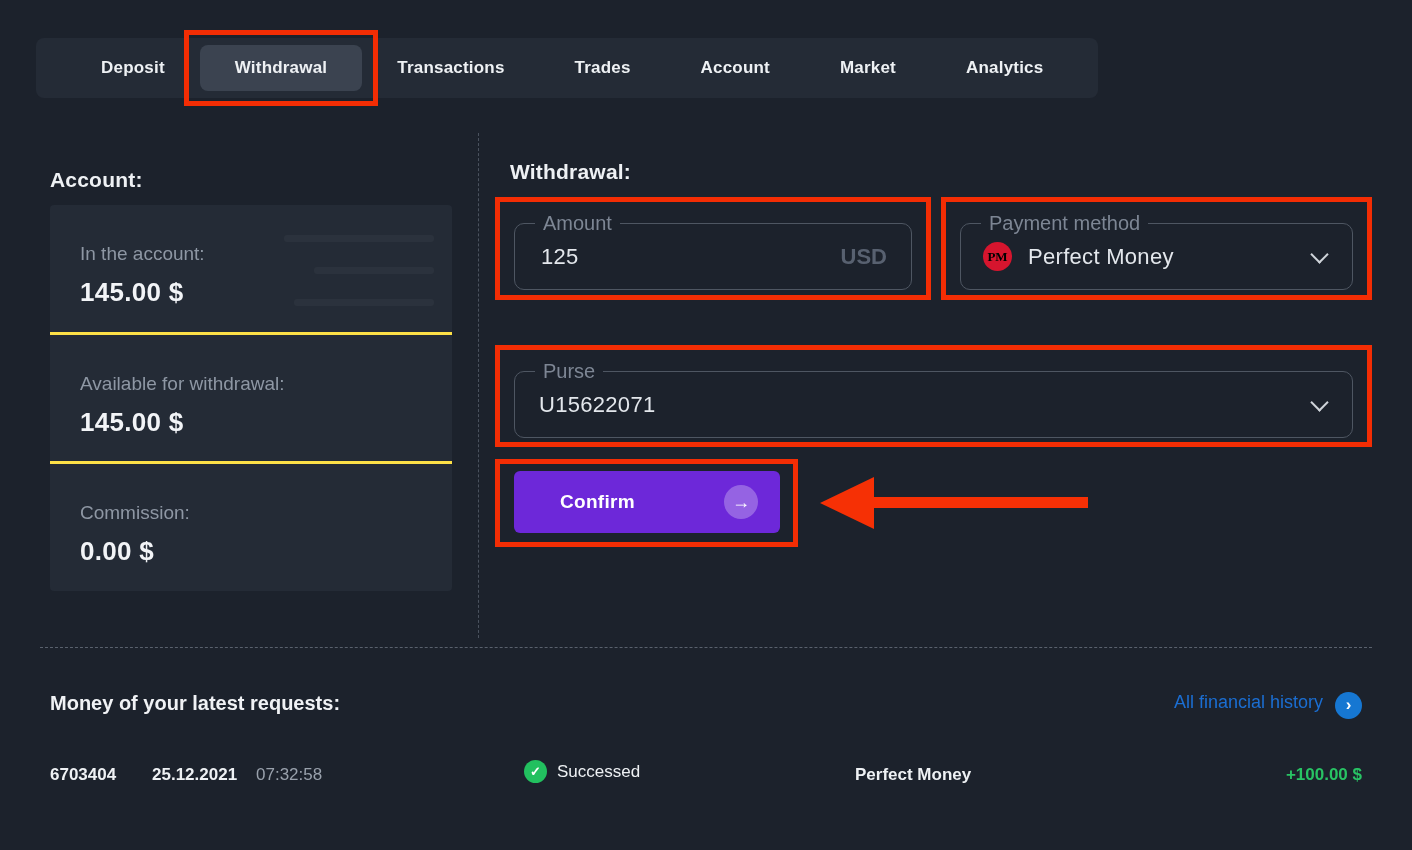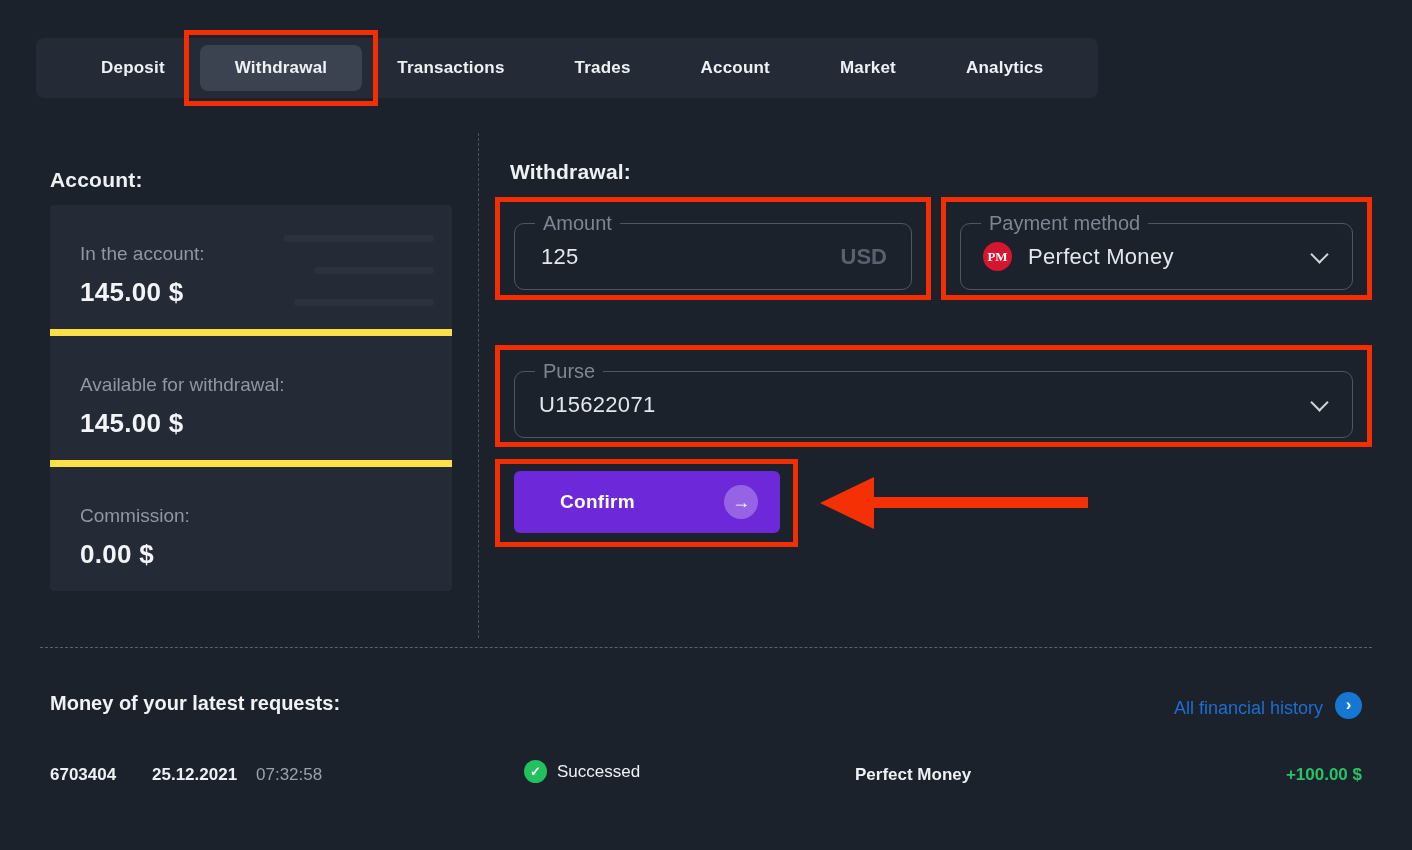--- a/index.html
+++ b/index.html
@@ -28,21 +28,21 @@
   
   .section-heading{
     position:absolute;color:#eef1f4;font-size:21px;font-weight:bold;letter-spacing:.2px;
   }
   
   .account-card{
     position:absolute;left:50px;top:205px;width:402px;height:386px;
     background:#242b36;border-radius:4px;display:flex;flex-direction:column;
   }
   .account-row{flex:1;padding:38px 0 0 30px;box-sizing:border-box;position:relative;}
-  .account-row + .account-row{border-top:7px solid #fde047;}
+  .account-row + .account-row{border-top:3px solid #fde047;}
   .account-label{color:#8e97a4;font-size:19px;margin-bottom:12px;}
   .account-value{color:#f2f4f7;font-size:26px;font-weight:bold;letter-spacing:.3px;}
   .skeleton{position:absolute;right:18px;background:rgba(255,255,255,.035);height:7px;border-radius:3px;}
   
   .v-divider{position:absolute;left:478px;top:133px;height:505px;border-left:1px dashed #4a525e;}
   .h-divider{position:absolute;left:40px;top:647px;width:1332px;border-top:1px dashed #59616d;}
   
   .annot-box{position:absolute;border:5px solid #f32d04;box-sizing:border-box;}
   
   .field{
@@ -61,21 +61,21 @@
     font-family:"Liberation Sans", sans-serif;letter-spacing:.3px;
   }
   .field-suffix{position:absolute;right:24px;color:#586170;font-size:22px;font-weight:bold;}
   .chevron-down{
     position:absolute;right:26px;top:50%;width:11px;height:11px;margin-top:-9px;
     border-right:2px solid #cfd4da;border-bottom:2px solid #cfd4da;transform:rotate(45deg);
   }
   .pm-icon{
     width:29px;height:29px;border-radius:50%;background:#d6152e;
     display:flex;align-items:center;justify-content:center;
-    color:#ffffff;font-family:"Liberation Serif", serif;font-size:13px;font-weight:bold;
+    color:#000000;font-family:"Liberation Serif", serif;font-size:13px;font-weight:bold;
     margin-left:22px;flex:0 0 auto;
   }
   .pm-icon + .field-value{margin-left:16px;}
   
   .confirm-btn{
     position:absolute;left:14px;top:7px;width:266px;height:62px;
     background:#6d28d9;border:none;border-radius:6px;cursor:pointer;
     display:flex;align-items:center;box-sizing:border-box;
     font-family:"Liberation Sans", sans-serif;
   }
@@ -88,21 +88,21 @@
   
   .red-arrow-head{
     position:absolute;left:820px;top:477px;width:0;height:0;
     border-top:26px solid transparent;border-bottom:26px solid transparent;
     border-right:54px solid #f63005;
   }
   .red-arrow-shaft{position:absolute;left:872px;top:497px;width:216px;height:11px;background:#f63005;}
   
   .requests-heading{position:absolute;left:50px;top:692px;color:#f0f2f5;font-size:20px;font-weight:bold;}
   .history-link{
-    position:absolute;right:50px;top:692px;display:flex;align-items:flex-end;gap:12px;
+    position:absolute;right:50px;top:692px;display:flex;align-items:flex-start;gap:12px;
     color:#1b6ed2;font-size:18px;cursor:pointer;
   }
   .history-circle{
     width:27px;height:27px;border-radius:50%;background:#1677d2;
     display:flex;align-items:center;justify-content:center;
     color:#fff;font-size:17px;font-weight:bold;line-height:1;padding-bottom:2px;box-sizing:border-box;
   }
   
   .request-row{position:absolute;left:0;top:760px;width:1412px;height:34px;}
   .cell{position:absolute;top:5px;font-size:17px;white-space:nowrap;}

